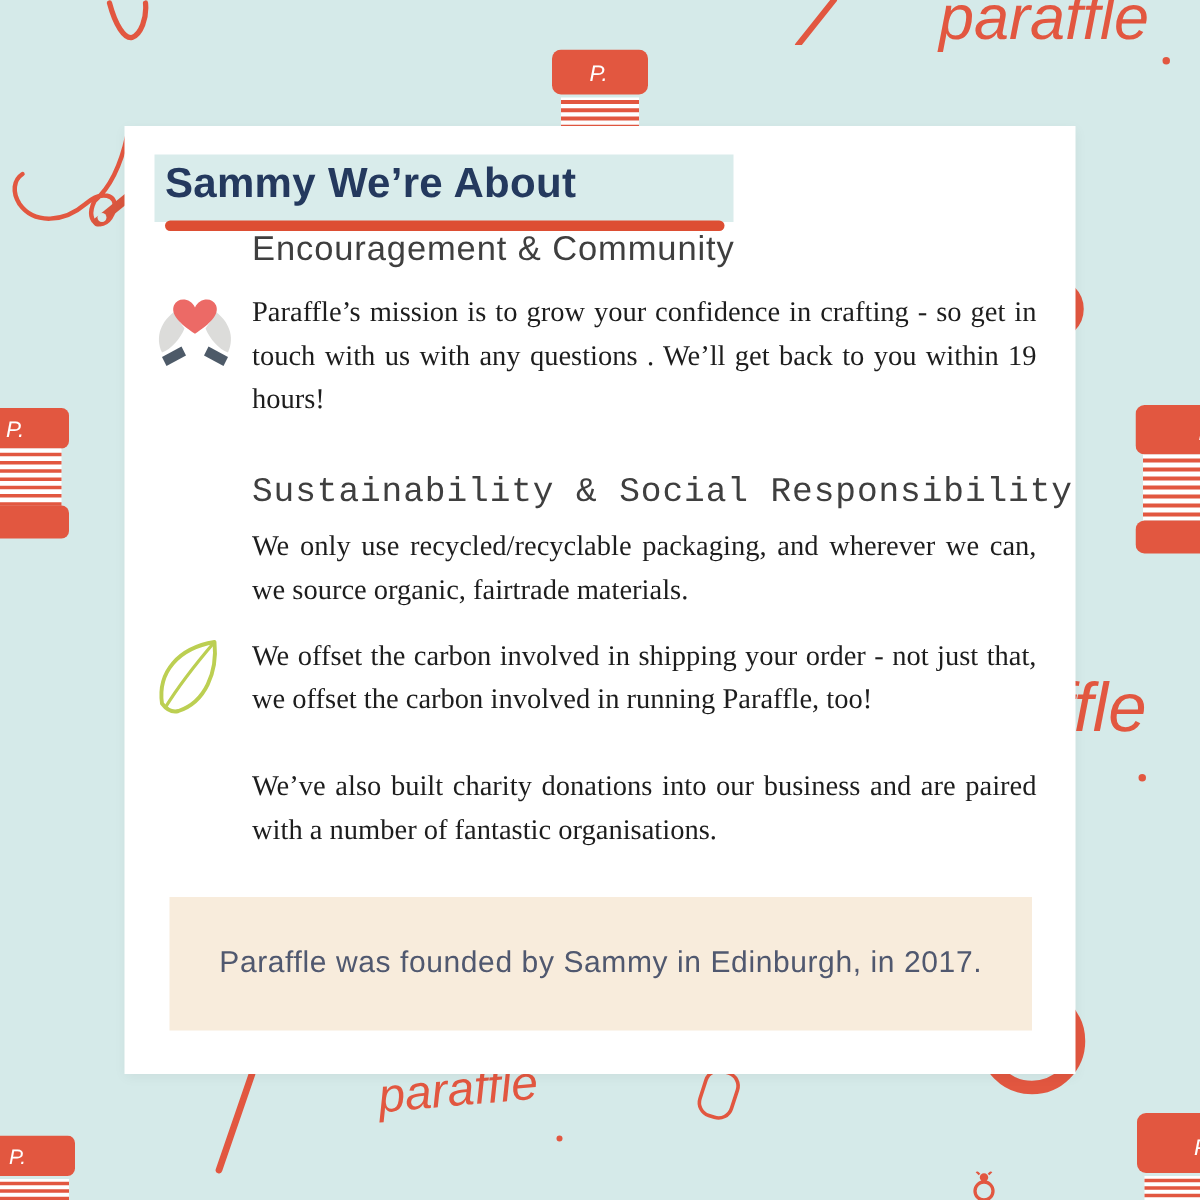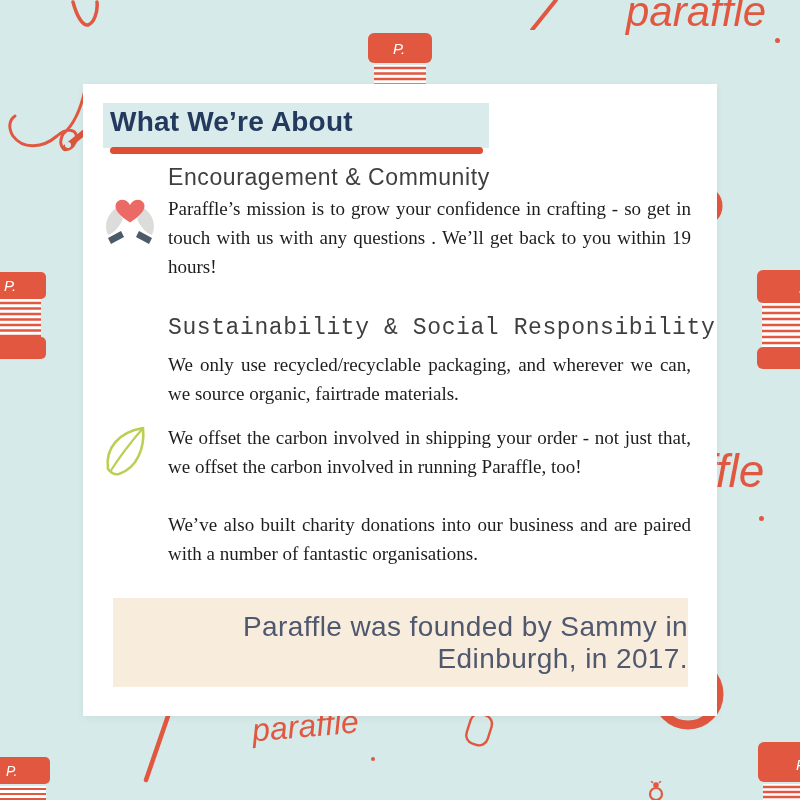--- a/index.html
+++ b/index.html
@@ -21,21 +21,21 @@
               color:var(--navy);letter-spacing:0.2px;}
   .title-underline{position:absolute;left:27px;top:63px;width:373px;height:7px;
                    border-radius:4px;background:#dd4e33;}
   .sec-heading{position:absolute;font-size:23px;color:var(--heading);letter-spacing:0.6px;
                font-family:"Liberation Sans",sans-serif;}
   .para{position:absolute;left:85px;width:523px;font-family:"Liberation Serif",serif;
         font-size:19px;line-height:29px;color:var(--body);text-align:justify;}
   .icon-abs{position:absolute;}
   .footer-box{position:absolute;left:30px;top:514px;width:575px;height:89px;background:var(--cream);
               display:flex;flex-direction:column;align-items:center;justify-content:center;gap:13px;}
-  .footer-line{font-size:28px;color:var(--footer-text);letter-spacing:0.4px;text-align:right;}
+  .footer-line{font-size:20px;color:var(--footer-text);letter-spacing:0.4px;text-align:center;}
   .spool-label{font-family:"Liberation Sans",sans-serif;font-style:italic;}
 </style>
 </head>
 <body>
 
 <div id="stage">
 
   <svg class="deco" style="left:70px;top:0px" width="34" height="30" viewBox="0 0 34 30">
     <path d="M3,2 C7,17 13,26 18,25 C24,23 28,12 27,2" stroke="#e25740" stroke-width="3.5" fill="none" stroke-linecap="round"></path>
   </svg>
@@ -115,24 +115,24 @@
   <svg class="deco" style="left:758px;top:742px" width="60" height="58" viewBox="0 0 60 58">
     <rect x="0" y="0" width="60" height="40" rx="6" fill="#e25740"></rect>
     <text class="spool-label" x="38" y="28" font-size="15" fill="#ffffff">P.</text>
     <rect x="5" y="42" width="52" height="16" fill="#ffffff"></rect>
     <path d="M5,45 H57 M5,50 H57 M5,55 H57" stroke="#e25740" stroke-width="2.4"></path>
   </svg>
 
   <div id="card">
 
     <div class="title-strip"></div>
-    <h1 class="page-title" style="margin:0">What We’re About</h1>
+    <h1 class="page-title" style="margin:0">Sammy We’re About</h1>
     <div class="title-underline"></div>
 
-    <div class="sec-heading" style="left:85px;top:80px;">Encouragement &amp; Community</div>
+    <div class="sec-heading" style="left:85px;top:68px;">Encouragement &amp; Community</div>
 
     <svg class="icon-abs" style="left:17px;top:108px" width="60" height="58" viewBox="0 0 60 58">
       <path d="M16,16 C8,22 3,32 8,43 C14,41 20,34 23,27 C20,23 18,19 16,16 Z" fill="#dcdcda"></path>
       <path d="M44,16 C52,22 57,32 52,43 C46,41 40,34 37,27 C40,23 42,19 44,16 Z" fill="#dcdcda"></path>
       <path d="M8,46 L21,39 L24,45 L11,52 Z" fill="#4d5a68"></path>
       <path d="M52,46 L39,39 L36,45 L49,52 Z" fill="#4d5a68"></path>
       <path d="M30,13 C27,6.5 18.5,6 16,11.5 C13.5,17.5 20,24 30,30.5 C40,24 46.5,17.5 44,11.5 C41.5,6 33,6.5 30,13 Z" fill="#ec6a66"></path>
     </svg>
 
     <p class="para" style="top:110px;margin:0">Paraffle’s mission is to grow your confidence in crafting - so get in touch with us with any questions . We’ll get back to you within 19 hours!</p>

